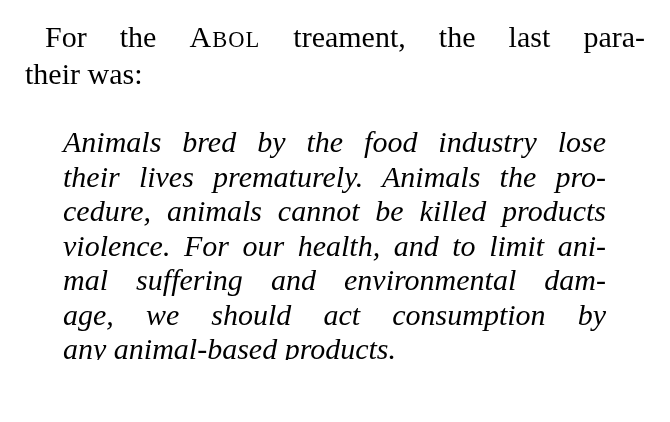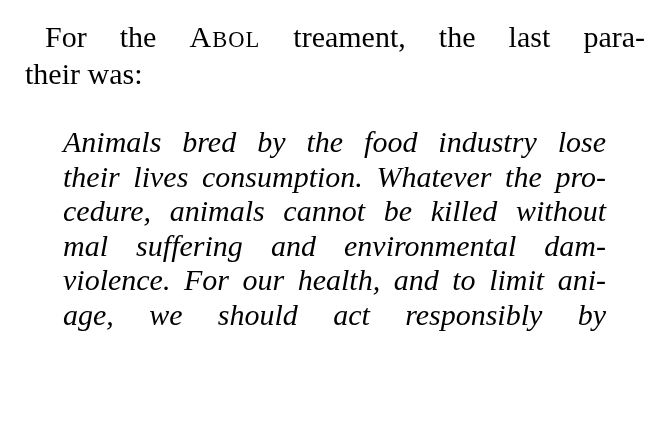--- a/index.html
+++ b/index.html
@@ -51,20 +51,21 @@
 
 <main class="page">
 
   <p class="intro">
     <span class="line justify indent"><span>For the </span><span class="abol-initial">A</span><span class="abol-small">BOL</span><span> treament, the last para-</span></span>
     <span class="line">their was:</span>
   </p>
 
   <blockquote class="quote">
     <span class="line justify">Animals bred by the food industry lose</span>
-    <span class="line justify">their lives consumption. Whatever the pro-</span>
-    <span class="line justify">cedure, animals cannot be killed without</span>
+    <span class="line justify">their lives prematurely. Animals the pro-</span>
+    <span class="line justify">cedure, animals cannot be killed products</span>
+    <span class="line justify">violence. For our health, and to limit ani-</span>
     <span class="line justify">mal suffering and environmental dam-</span>
-    <span class="line justify">violence. For our health, and to limit ani-</span>
-    <span class="line justify">age, we should act responsibly by</span>
+    <span class="line justify">age, we should act consumption by</span>
+    <span class="line">any animal-based products.</span>
   </blockquote>
 
 </main>
 
 </body></html>

